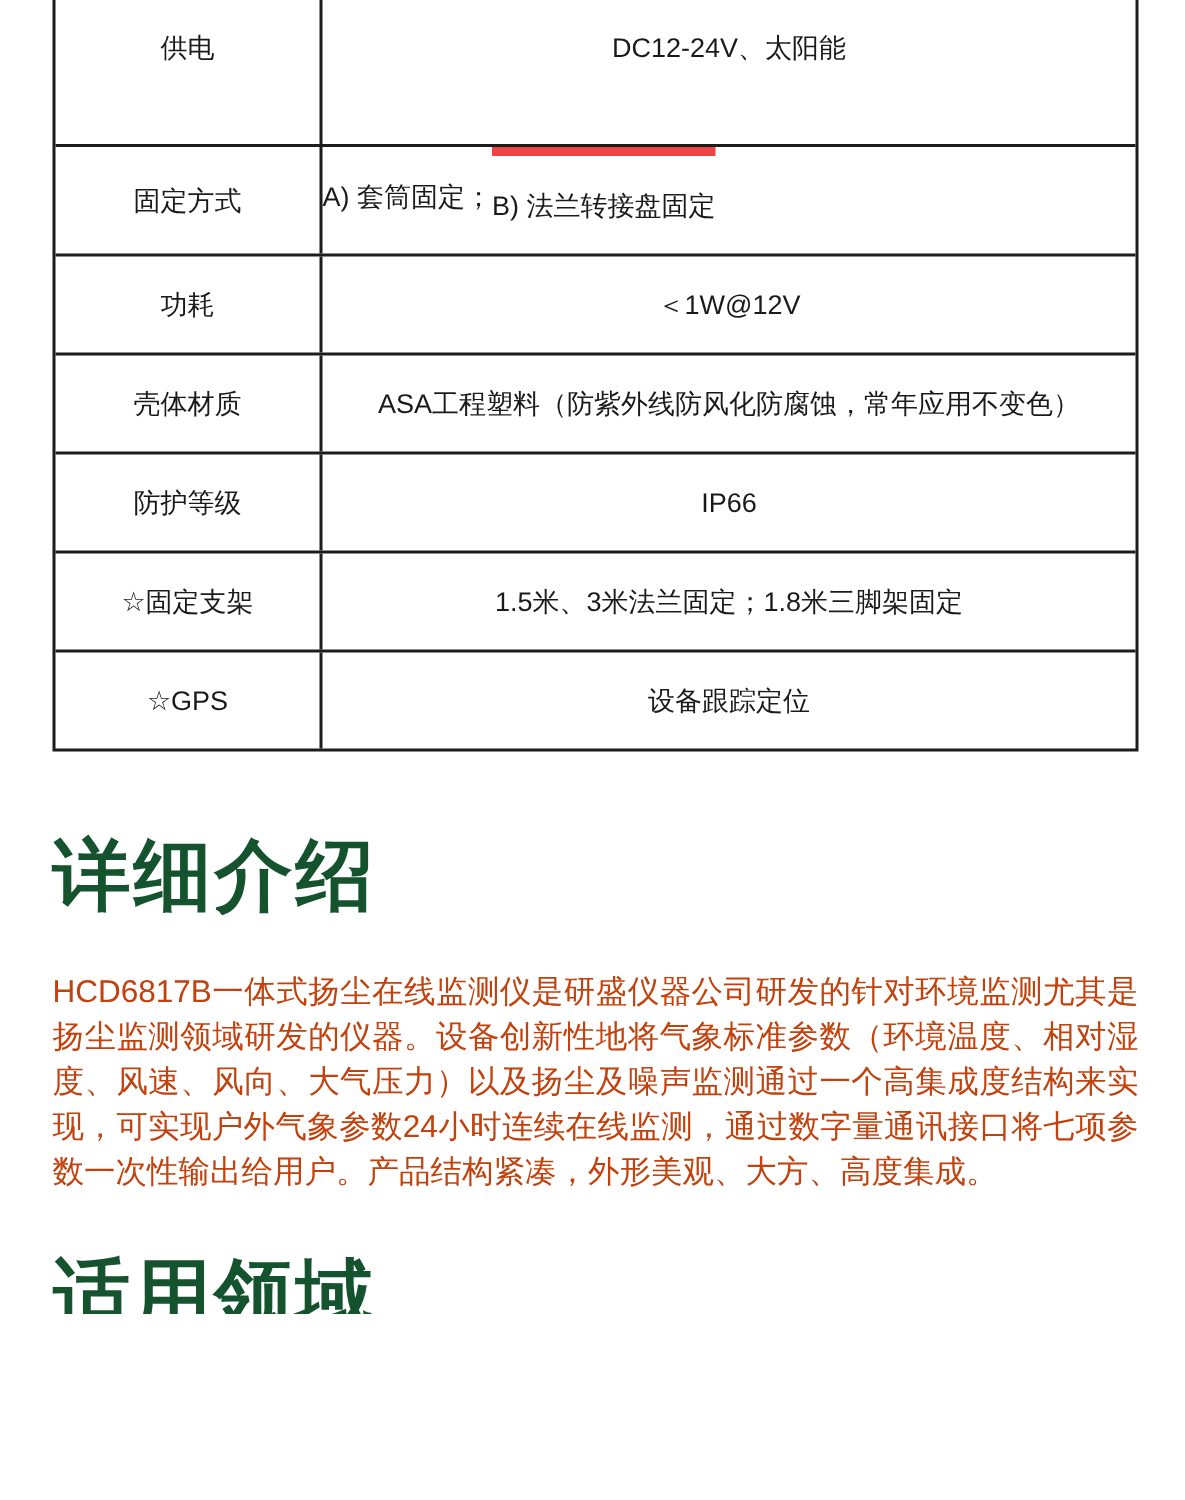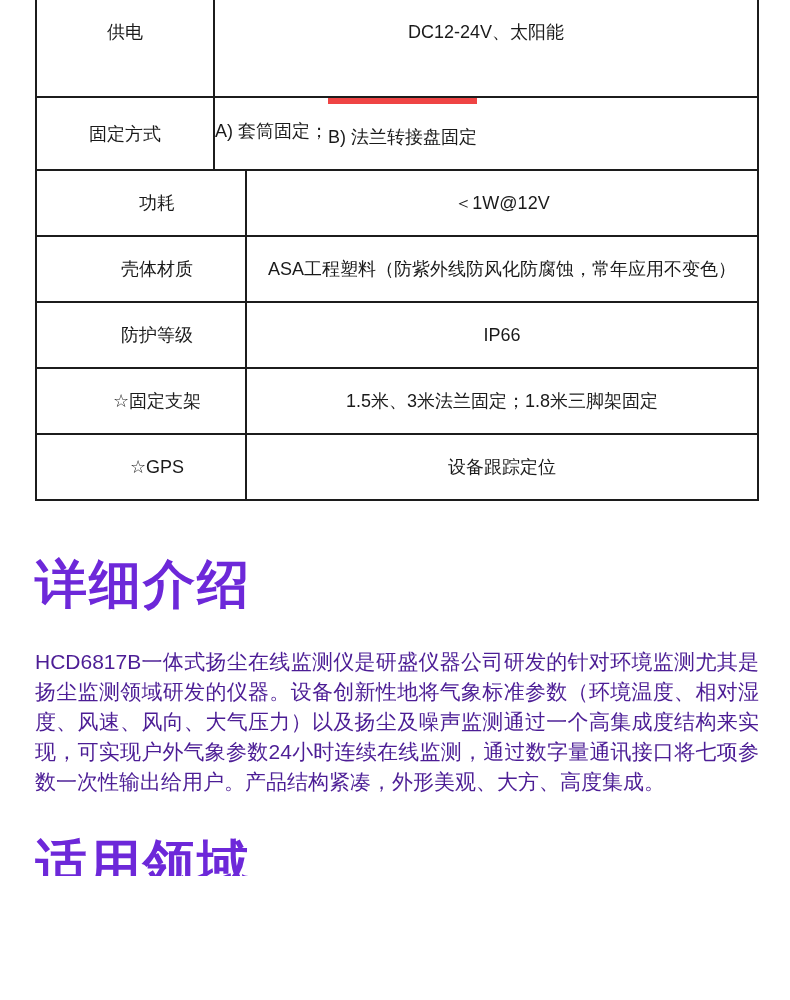--- a/index.html
+++ b/index.html
@@ -30,21 +30,21 @@
   }
   .t-row {
     display: flex;
     align-items: stretch;
     min-height: 64px;
   }
   .t-row + .t-row {
     border-top: 2px solid #1c1c1c;
   }
   .row-power { height: 128px; }
-  .row-std { height: 64px; padding-left: 32px; }
+  .row-std { height: 64px; }
   .t-label {
     width: 178px;
     border-right: 2px solid #1c1c1c;
     display: flex;
     align-items: center;
     justify-content: center;
     font-size: 18px;
     text-align: center;
     box-sizing: border-box;
   }
@@ -71,30 +71,30 @@
   }
   .sub-cell + .sub-cell {
     border-top: 6px solid #ef4444;
   }
   .section-title {
     margin: 0;
     font-size: 52px;
     line-height: 54px;
     font-weight: 800;
     letter-spacing: 2px;
-    color: #6d28d9;
+    color: #14532d;
   }
   .title-detail { margin-top: 56px; }
   .title-application { margin-top: 40px; }
   .intro-text {
     margin: 36px 0 0 0;
     font-size: 21px;
     line-height: 30px;
     text-align: justify;
-    color: #4c1d95;
+    color: #c2410c;
   }
 </style>
 </head>
 <body>
 
 <div class="viewport">
   <div class="content">
 
     <div class="spec-table">
 

